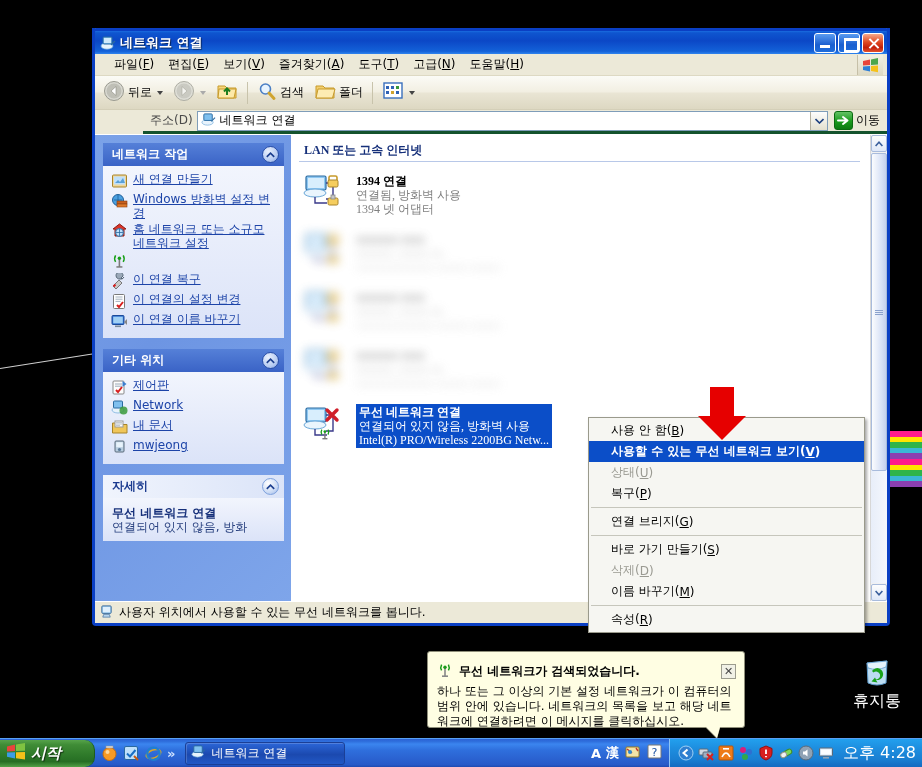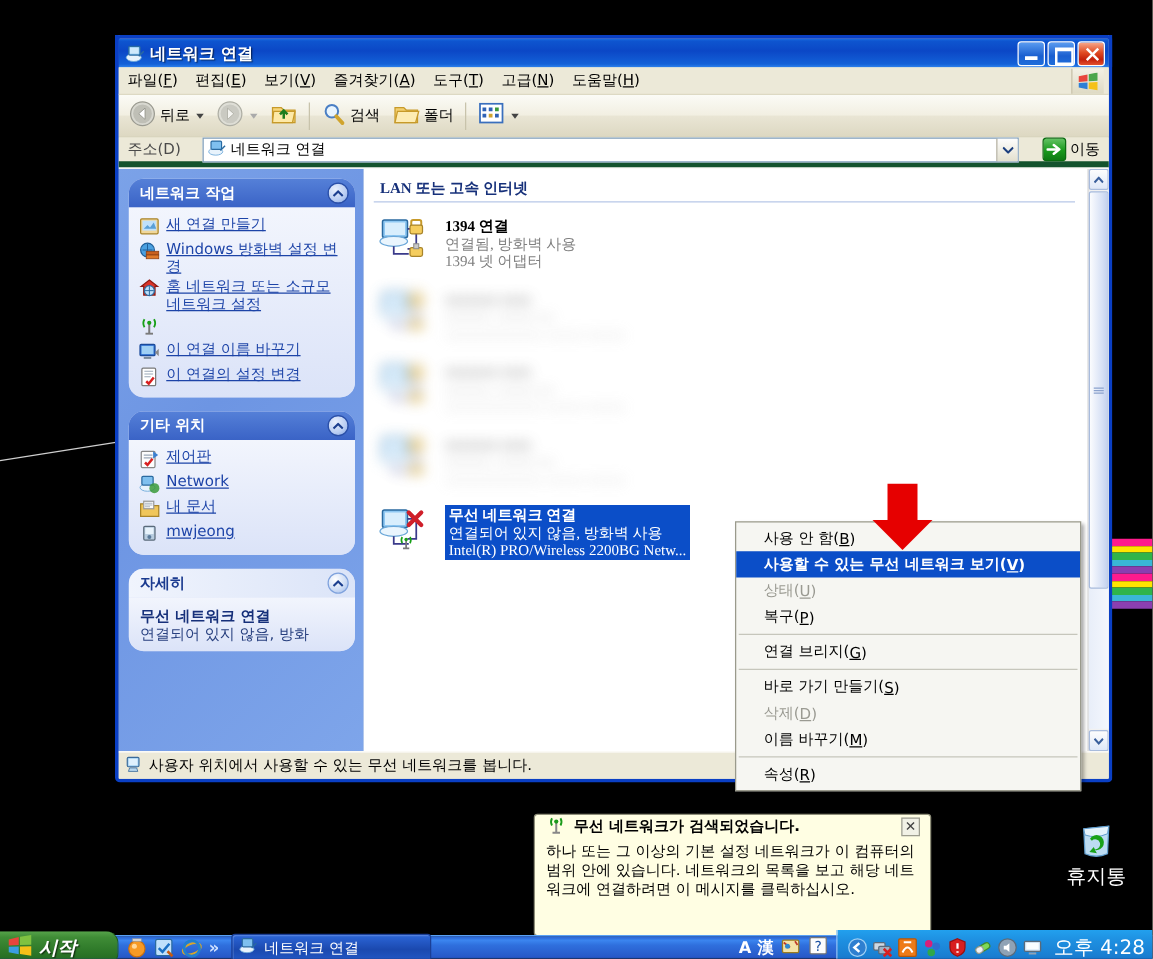--- a/index.html
+++ b/index.html
@@ -66,21 +66,21 @@
   }
   .winbtn.close::before, .winbtn.close::after {
     content:""; position:absolute; left:10px; top:3px; width:2px; height:13px; background:#fff;
   }
   .winbtn.close::before { transform: rotate(45deg); }
   .winbtn.close::after { transform: rotate(-45deg); }
 
   
   .menubar {
     height: 22px; flex: 0 0 22px; background: #ece9d8;
-    display: flex; align-items: center; padding-left: 0; position: relative;
+    display: flex; align-items: center; padding-left: 12px; position: relative;
     border-bottom: 1px solid #ddd9c3;
   }
   .menuitem { padding: 2px 7px; font-size: 12px; color: #000; cursor: default; white-space: nowrap; }
   .menuitem u { text-decoration: underline; }
   .menuflag {
     position: absolute; right: 4px; top: 1px; width: 26px; height: 20px;
     background: linear-gradient(180deg,#f2f0e4,#dedac4); border-left: 1px solid #c6c0a8;
     display: flex; align-items: center; justify-content: center;
   }
 
@@ -94,21 +94,21 @@
   .tb-btn { display: flex; align-items: center; gap: 3px; padding: 3px 4px; cursor: pointer; border-radius: 3px; }
   .tb-btn .txt { font-size: 12px; color: #000; }
   .tb-sep { width: 1px; height: 22px; background: #c8c3ab; margin: 0 3px; }
   .caret { width: 0; height: 0; border-left: 3px solid transparent; border-right: 3px solid transparent;
            border-top: 4px solid #444; margin-left: 2px; }
   .caret.dis { border-top-color: #aaa; }
 
   
   .addrbar {
     height: 24px; flex: 0 0 24px; background: #ece9d8; display: flex; align-items: center;
-    padding: 0 3px; gap: 17px; border-bottom: 5px solid #14532d;
+    padding: 0 3px; gap: 4px; border-bottom: 3px solid #14532d; margin-left: 48px;
   }
   .addrlabel { font-size: 12px; color: #4a4a4a; padding-left: 4px; white-space: nowrap; }
   .addrfield {
     flex: 1 1 auto; height: 20px; background: #fff; border: 1px solid #7f9db9;
     display: flex; align-items: center; padding-left: 3px; gap: 4px; position: relative;
   }
   .addrtext { font-size: 12px; color: #000; }
   .addrdrop {
     width: 17px; height: 18px; background: linear-gradient(180deg,#fdfdfd,#e3e0ce);
     border-left: 1px solid #b4b0a0; margin-left: auto; display: flex;
@@ -121,21 +121,21 @@
     border: 1px solid #0a6b10; display:flex; align-items:center; justify-content:center;
   }
 
   
   .winbody { flex: 1 1 auto; display: flex; overflow: hidden; border-top: 1px solid #fff; }
   .sidebar {
     width: 196px; flex: 0 0 196px;
     background: linear-gradient(135deg,#7ba2e8 0%,#6d95e3 40%,#7ea5ea 100%);
     padding: 8px 7px 0 8px; overflow: hidden;
   }
-  .panel { border-radius: 12px; overflow: hidden; margin-bottom: 11px; background: #d6dff7; }
+  .panel { border-radius: 0; overflow: hidden; margin-bottom: 11px; background: #d6dff7; }
   .panel-hd {
     height: 23px; display: flex; align-items: center; padding: 0 5px 0 9px;
     background: linear-gradient(180deg,#4d77d4 0%,#3f68c9 50%,#36
 5cc0 100%);
     background: linear-gradient(180deg,#5580d8,#3a63c6);
     color: #fff; font-weight: bold; font-size: 12px;
   }
   .panel-hd.light {
     background: linear-gradient(90deg,#f0f4fd,#dbe4f8);
     color: #1a3a8f;
@@ -218,42 +218,42 @@
   .ctx-item.bold { font-weight: bold; }
   .ctx-item.hl { background: #0b4ec8; color: #fff; }
   .ctx-item.dis { color: #9a9a92; }
   .ctx-sep { height: 1px; background: #c6c6bc; margin: 3px 2px; }
 
   
   #redarrow { position: absolute; left: 693px; top: 385px; width: 58px; height: 58px; z-index: 45; }
 
   
   #balloon {
-    position: absolute; left: 427px; top: 651px; width: 318px; height: 98px;
+    position: absolute; left: 427px; top: 651px; width: 318px; height: 77px;
     background: #fffee3; border: 1px solid #8f8f7a; border-radius: 3px;
-    padding: 0 8px 6px 9px; z-index: 50;
+    padding: 10px 8px 6px 9px; z-index: 50;
   }
   #balloon::after {
     content:""; position:absolute; right: 24px; bottom: -11px; width: 0; height: 0;
     border-left: 11px solid transparent; border-right: 3px solid transparent;
     border-top: 11px solid #fffee3;
     filter: drop-shadow(0 1px 0 #8f8f7a);
   }
   .bl-hd { display: flex; align-items: center; gap: 6px; margin-bottom: 3px; }
   .bl-title { font-size: 12px; font-weight: bold; color: #000; flex: 1 1 auto; }
   .bl-close {
     width: 15px; height: 15px; border: 1px solid #9c9c8e; background: #f1f1e6;
     display: flex; align-items: center; justify-content: center; cursor: pointer;
     font-size: 11px; color: #444; line-height: 1;
   }
   .bl-body { font-size: 12px; color: #000; line-height: 15px; }
 
   
   #taskbar {
-    position: absolute; left: 0; bottom: 0; width: 100%; height: 19px;
+    position: absolute; left: 0; bottom: 0; width: 100%; height: 29px;
     background: linear-gradient(180deg,#2b62d4 0%,#2f6fdd 9%,#3b85ef 18%,#2f6fdd 40%,#2759c8 92%,#1e49b0 100%);
     display: flex; align-items: center; z-index: 60;
     border-top: 1px solid #58a0f5;
   }
   .startbtn {
     height: 27px; width: 95px; margin: 1px 0 1px 0;
     background: linear-gradient(180deg,#56a34a 0%,#3f8c36 18%,#2f7a2a 55%,#266e24 80%,#52a047 100%);
     border-radius: 0 10px 10px 0; display: flex; align-items: center; gap: 5px;
     padding-left: 6px; cursor: pointer; border-right: 1px solid #1f5c1c;
   }
@@ -491,34 +491,42 @@
               <span class="ico"><svg width="17" height="17" viewBox="0 0 17 17">
                   <rect x="7.6" y="5" width="1.6" height="9" fill="#7a7a7a"></rect>
                   <rect x="5.4" y="13.2" width="6" height="1.5" fill="#7a7a7a"></rect>
                   <path d="M4.6 2.4 A6.2 6.2 0 0 0 4.6 8.8" fill="none" stroke="#18a018" stroke-width="1.5"></path>
                   <path d="M12.2 2.4 A6.2 6.2 0 0 1 12.2 8.8" fill="none" stroke="#18a018" stroke-width="1.5"></path>
                   <circle cx="8.4" cy="5.2" r="1.7" fill="#18a018"></circle>
                 </svg></span>
             </div>
             <div class="task">
               <span class="ico"><svg width="17" height="17" viewBox="0 0 17 17">
+                  <path d="M2 13 l6 -6 3 3 -6 6 z" fill="#c8c8c8" stroke="#777"></path>
+                  <path d="M9 6 a3.5 3.5 0 1 1 3 -3 l-2 2 1 1 2 -2 a3.5 3.5 0 0 1 -4 2 z" fill="#9aa8b8" stroke="#5a6a7a"></path>
+                  <path d="M2.5 13.5 l2 -2" stroke="#d81f1f" stroke-width="2"></path>
+                </svg></span>
+              <span class="lbl">이 연결 복구</span>
+            </div>
+            <div class="task">
+              <span class="ico"><svg width="17" height="17" viewBox="0 0 17 17">
+                  <rect x="2.5" y="1.5" width="11" height="14" rx="1" fill="#fff" stroke="#7a7a7a"></rect>
+                  <path d="M4.5 4 h7 M4.5 6.2 h7 M4.5 8.4 h5" stroke="#9aa8b8" stroke-width=".9"></path>
+                  <path d="M6 12 l2 2 4 -5" stroke="#d81f1f" stroke-width="2" fill="none"></path>
+                </svg></span>
+              <span class="lbl">이 연결의 설정 변경</span>
+            </div>
+            <div class="task">
+              <span class="ico"><svg width="17" height="17" viewBox="0 0 17 17">
                   <rect x="1" y="2.5" width="12" height="9" rx="1" fill="#2f6fd0" stroke="#1a4a9a"></rect>
                   <rect x="2.2" y="3.7" width="9.6" height="6.6" fill="#9fd0f5"></rect>
                   <rect x="4" y="12.5" width="6" height="1.6" fill="#7a8a9a"></rect>
                   <path d="M13 9 l3 -3 v6 z" fill="#888"></path>
                 </svg></span>
               <span class="lbl">이 연결 이름 바꾸기</span>
-            </div>
-            <div class="task">
-              <span class="ico"><svg width="17" height="17" viewBox="0 0 17 17">
-                  <rect x="2.5" y="1.5" width="11" height="14" rx="1" fill="#fff" stroke="#7a7a7a"></rect>
-                  <path d="M4.5 4 h7 M4.5 6.2 h7 M4.5 8.4 h5" stroke="#9aa8b8" stroke-width=".9"></path>
-                  <path d="M6 12 l2 2 4 -5" stroke="#d81f1f" stroke-width="2" fill="none"></path>
-                </svg></span>
-              <span class="lbl">이 연결의 설정 변경</span>
             </div>
           </div>
       </div>
 
       <div class="panel">
         <div class="panel-hd">
           <span class="ttl">기타 위치</span>
           <span class="chev on-dark">
             <svg width="9" height="6" viewBox="0 0 9 6">
                 <path d="M0.8 4.8 L4.5 1.2 L8.2 4.8" fill="none" stroke="#1c3f8f" stroke-width="1.7"></path>

